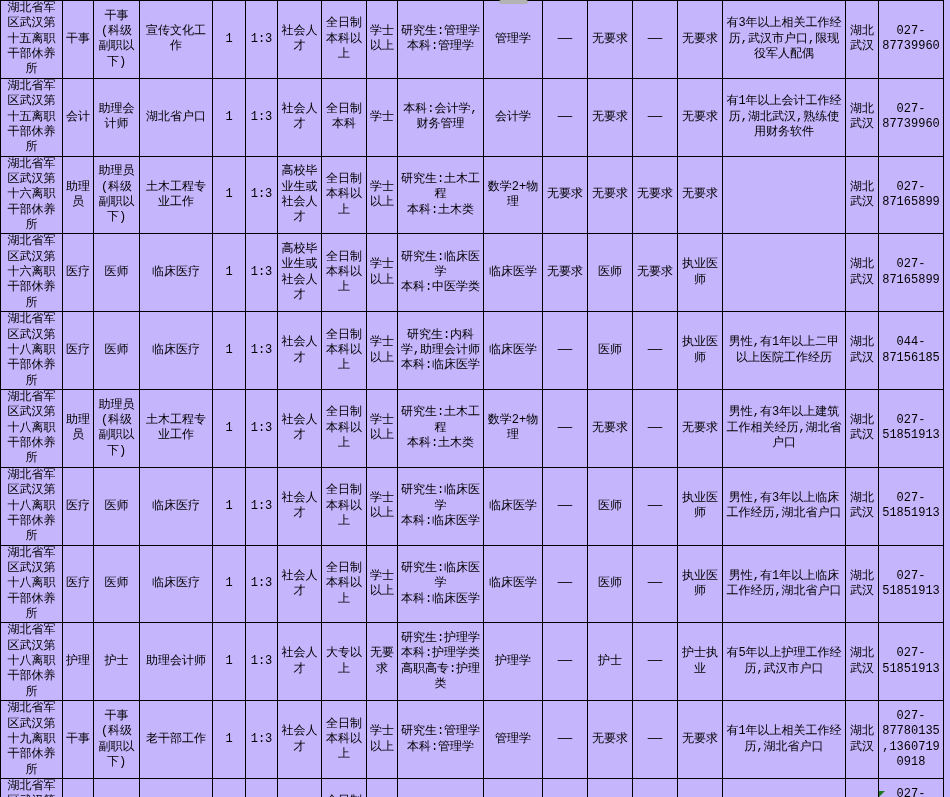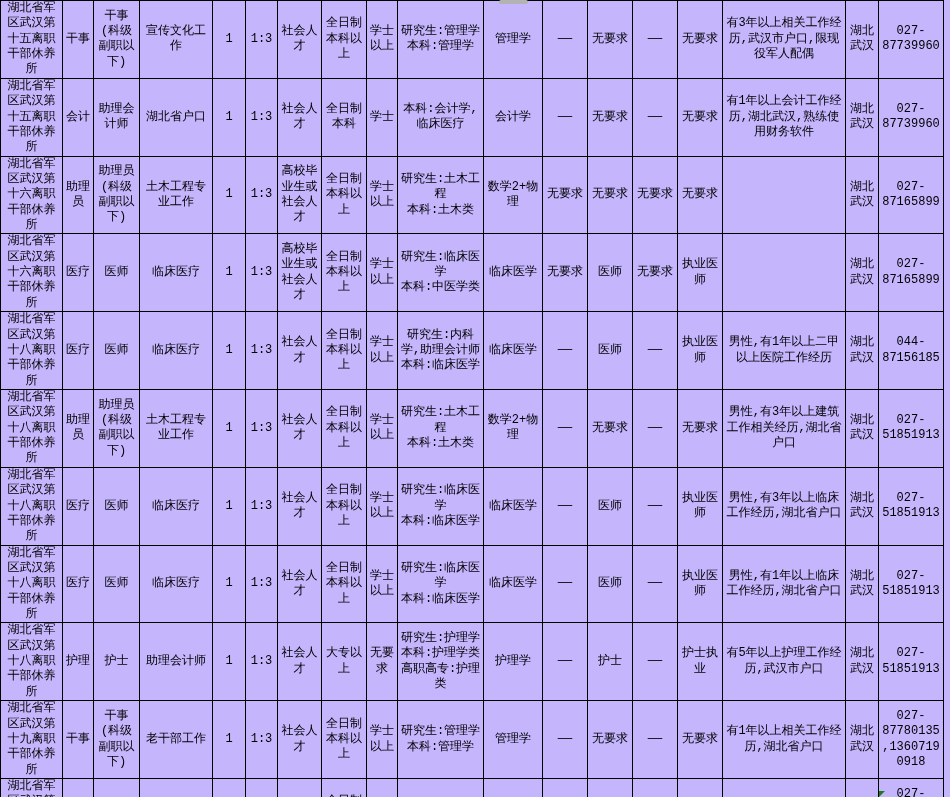--- a/index.html
+++ b/index.html
@@ -82,21 +82,21 @@
         <tr style="height: 67px;">
           <td class="c-unit">湖北省军区武汉第十五离职干部休养所</td>
           <td class="c-job-category">会计</td>
           <td class="c-job-title">助理会计师</td>
           <td class="c-job-duty">湖北省户口</td>
           <td class="c-openings">1</td>
           <td class="c-recruit-ratio">1:3</td>
           <td class="c-candidate-source">社会人才</td>
           <td class="c-education-requirement">全日制本科</td>
           <td class="c-degree-requirement">学士</td>
-          <td class="c-major">本科:会计学,临床医疗</td>
+          <td class="c-major">本科:会计学,财务管理</td>
           <td class="c-exam-subject">会计学</td>
           <td class="c-requirement-a">——</td>
           <td class="c-professional-title">无要求</td>
           <td class="c-requirement-b">——</td>
           <td class="c-certificate">无要求</td>
           <td class="c-other-conditions">有1年以上会计工作经历,湖北武汉,熟练使用财务软件</td>
           <td class="c-work-location">湖北武汉</td>
           <td class="c-contact-phone">027-87739960</td>
         </tr>
         <tr style="height: 64px;">

